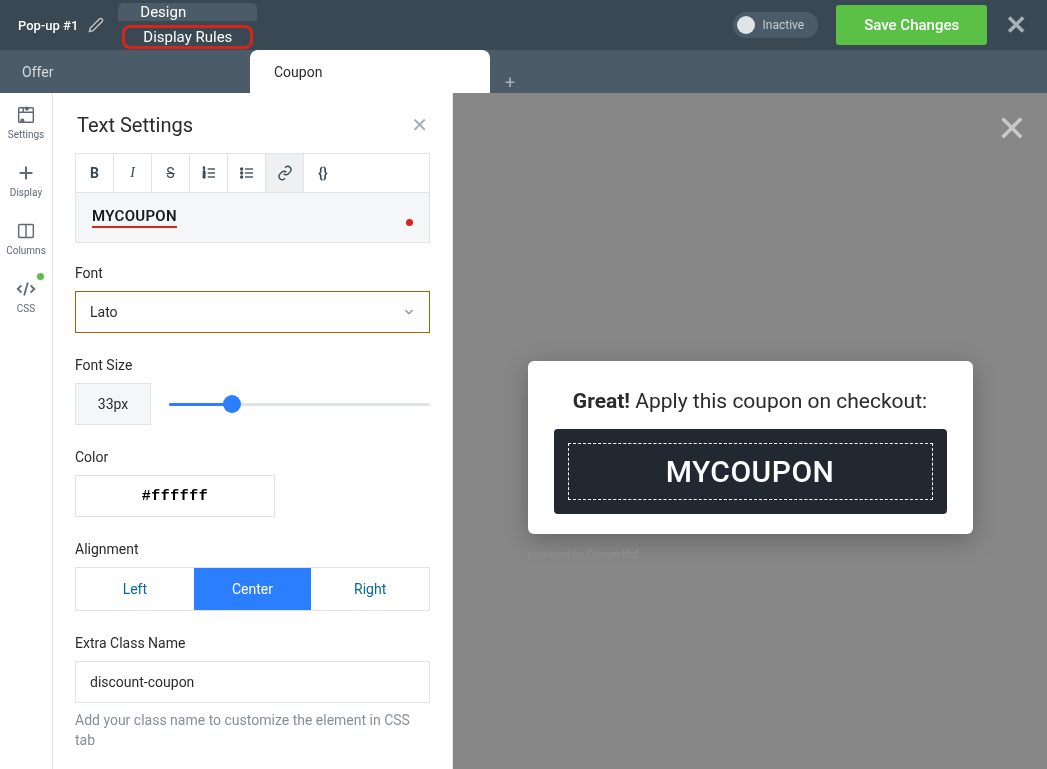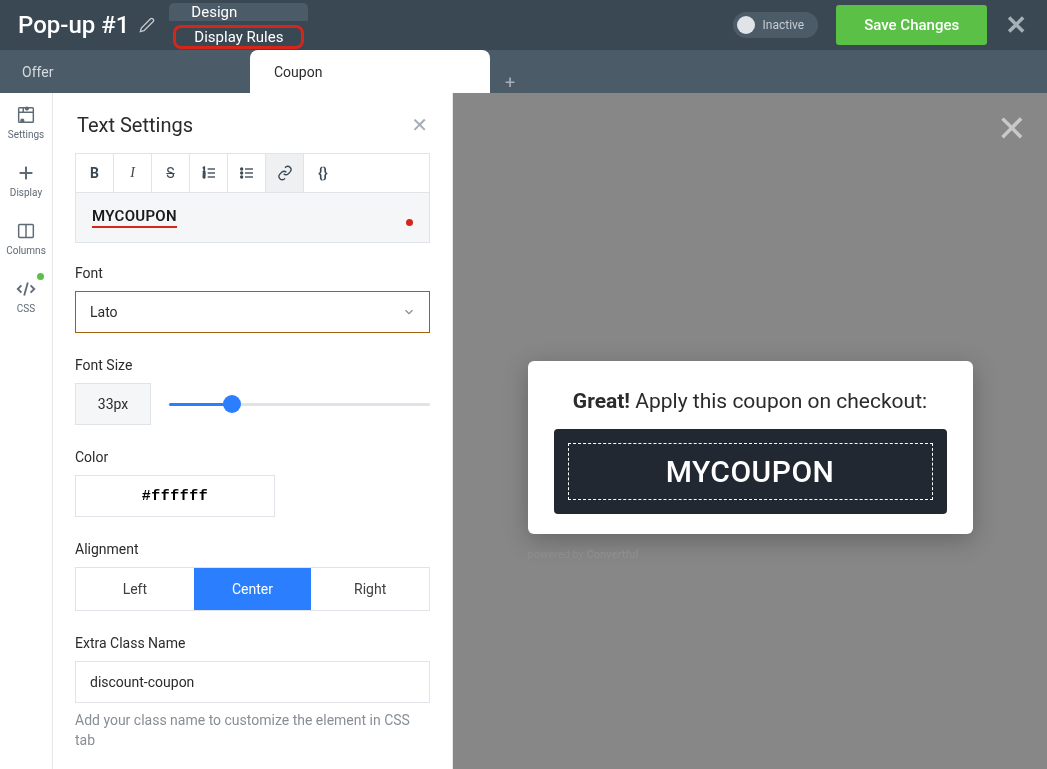--- a/index.html
+++ b/index.html
@@ -1,20 +1,20 @@
 <!DOCTYPE html>
 <html><head>
 <meta charset="utf-8">
 <style>
 * { margin: 0; padding: 0; box-sizing: border-box; font-family: -apple-system, BlinkMacSystemFont, "Segoe UI", Roboto, sans-serif; }
 body { width: 1047px; height: 769px; overflow: hidden; background: #fff; }
 
 
 .top-bar { height: 50px; background: #3a4853; display: flex; align-items: center; color: #fff; }
-.popup-title { padding: 0 14px 0 18px; font-size: 24px; font-weight: 500; display: flex; align-items: center; gap: 10px; white-space: nowrap; }
+.popup-title { padding: 0 14px 0 18px; font-size: 13px; font-weight: 500; display: flex; align-items: center; gap: 10px; white-space: nowrap; }
 .pencil-icon { width: 16px; height: 16px; opacity: 0.7; }
 .main-tabs { display: flex; height: 100%; flex-direction: column; }
 .main-tab { padding: 0 22px; display: flex; align-items: center; font-size: 15px; cursor: pointer; border-radius: 5px 5px 0 0; margin-top: 3px; height: 47px; }
 .main-tab.active { background: #4c5b68; color: #fff; }
 .main-tab.highlighted { border: 3px solid #d6261a; border-radius: 8px; margin: 4px 4px; height: 42px; padding: 0 18px; }
 .top-bar-right { margin-left: auto; display: flex; align-items: center; gap: 18px; padding-right: 20px; }
 .toggle-container { background: #4c5b68; border-radius: 14px; padding: 4px 14px 4px 4px; display: flex; align-items: center; gap: 8px; font-size: 12px; color: #c5ccd3; }
 .toggle-knob { width: 18px; height: 18px; border-radius: 50%; background: #e0e4e8; }
 .save-btn { background: #5bc146; color: #fff; border: none; padding: 0 28px; height: 40px; font-size: 15px; font-weight: 500; border-radius: 3px; cursor: pointer; }
 .close-top { font-size: 26px; color: #a7b0b9; cursor: pointer; font-weight: bold; }
@@ -58,21 +58,21 @@
 
 .size-row { display: flex; align-items: center; gap: 18px; }
 .size-box { width: 76px; height: 42px; border: 1px solid #e0e3e7; background: #f5f6f7; display: flex; align-items: center; justify-content: center; font-size: 14px; color: #2b2b2b; }
 .slider-track { flex: 1; height: 3px; background: #e0e3e7; border-radius: 2px; position: relative; }
 .slider-fill { position: absolute; left: 0; top: 0; height: 100%; background: #2b7fff; border-radius: 2px; }
 .slider-thumb { position: absolute; top: 50%; width: 18px; height: 18px; background: #2b7fff; border-radius: 50%; transform: translate(-50%, -50%); cursor: pointer; }
 
 .color-field { width: 200px; height: 42px; border: 1px solid #e0e3e7; display: flex; align-items: center; justify-content: center; font-family: "Courier New", monospace; font-size: 15px; font-weight: 600; letter-spacing: 0.5px;}
 
 .align-row { display: flex; border: 1px solid #e0e3e7; }
-.align-btn { flex: 1; height: 42px; display: flex; align-items: center; justify-content: center; font-size: 14px; cursor: pointer; color: #404040; }
+.align-btn { flex: 1; height: 42px; display: flex; align-items: center; justify-content: center; font-size: 14px; cursor: pointer; color: #0369a1; }
 .align-btn.active { background: #2b7fff; color: #fff; }
 .align-btn + .align-btn { border-left: 1px solid #e0e3e7; }
 .align-btn.active + .align-btn, .align-btn + .align-btn.active { border-left: none; }
 
 .text-input { width: 100%; height: 42px; border: 1px solid #e0e3e7; padding: 0 14px; font-size: 14px; color: #2b2b2b; }
 
 
 .preview-area { flex: 1; background: #878787; position: relative; display: flex; align-items: center; justify-content: center; }
 .preview-close { position: absolute; top: 18px; right: 20px; color: #c9c9c9; font-size: 36px; cursor: pointer; line-height: 1; }
 .popup-card { background: #fff; border-radius: 6px; width: 445px; padding: 28px 26px 20px; text-align: center; box-shadow: 0 6px 24px rgba(0,0,0,0.25); margin-top: 60px;}

